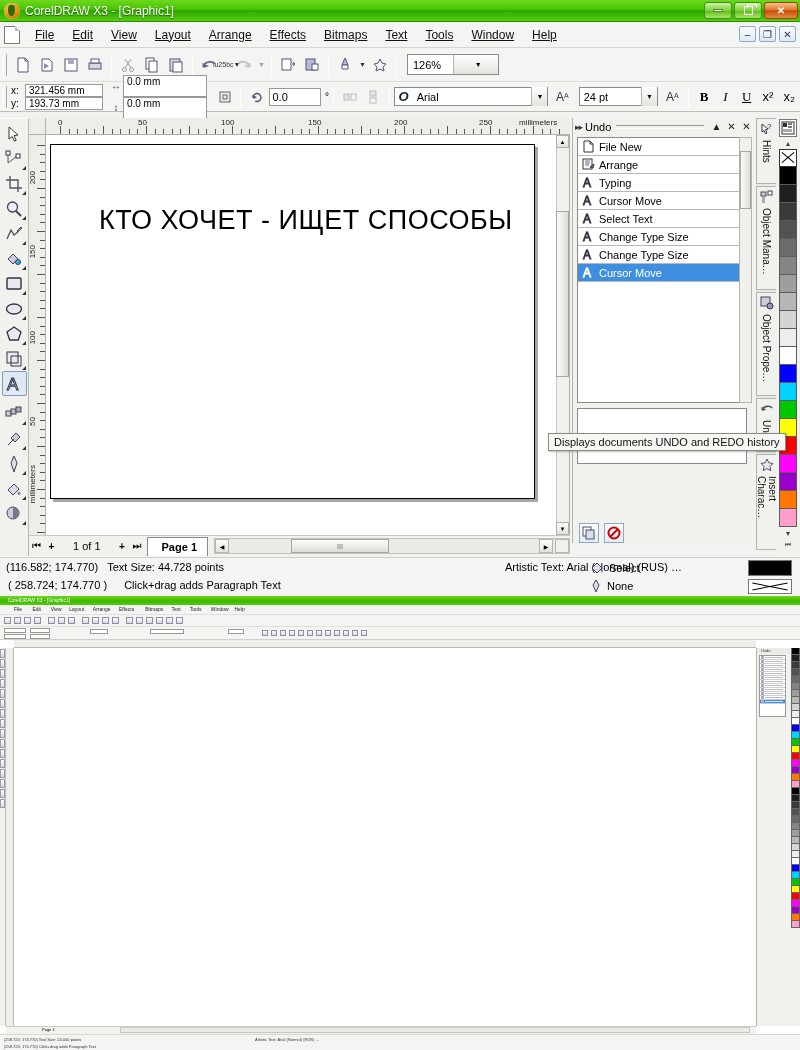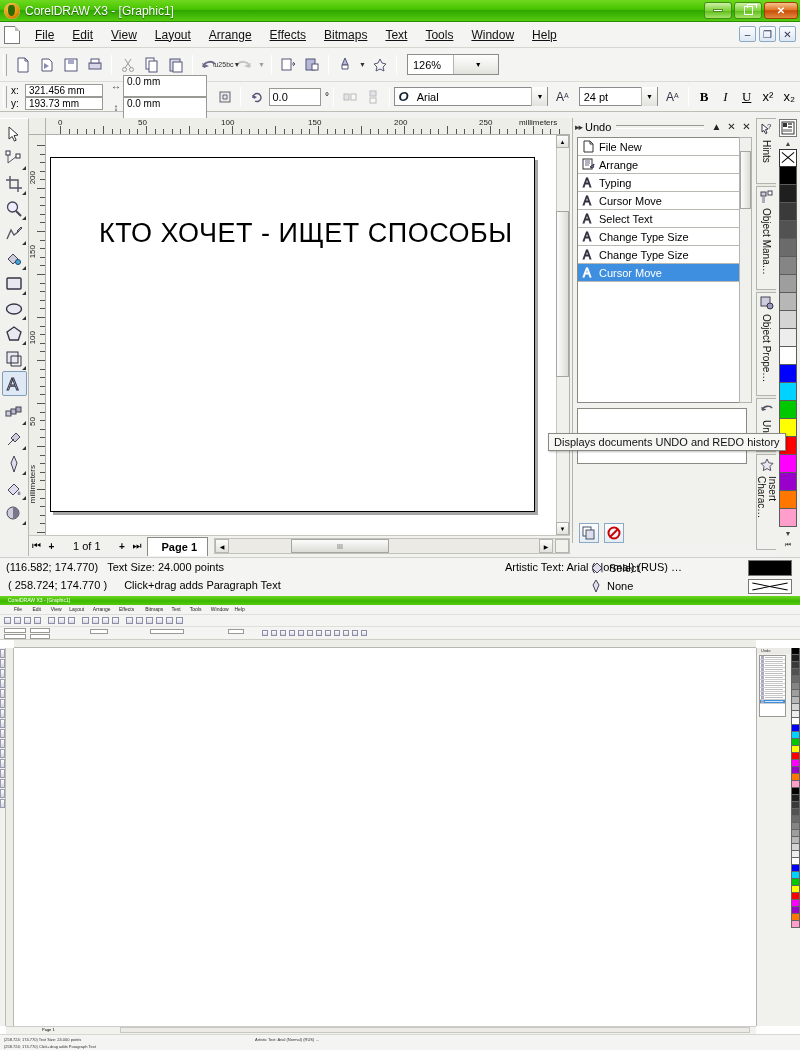--- a/index.html
+++ b/index.html
@@ -145,21 +145,20 @@
 
   
   .canvas-area {
     position:absolute; left:46px; top:135px; width:524px; height:400px;
     background:#fff; border-right:1px solid #b0b0aa; overflow:hidden;
   }
   .page-rect {
     position:absolute; left:4px; top:9px; width:485px; height:355px;
     background:#fff; border:1px solid #000;
     box-shadow:3px 3px 0 rgba(0,0,0,.35);
-    margin-top:13px;
   }
   .artistic-text {
     position:absolute; left:48px; top:60px;
     font-size:27px; letter-spacing:.5px; color:#000; white-space:nowrap;
     font-family:"Liberation Sans", sans-serif;
   }
   .vscroll-canvas { position:absolute; right:0; top:0; width:13px; height:400px; background:#f0f0ec; border-left:1px solid #c6c6c0; }
   .vscroll-thumb { position:absolute; right:0; top:76px; width:13px; height:166px; background:linear-gradient(to right,#fcfcfc,#dcdcd6); border:1px solid #a6a6a0; }
   .sc-arrow { position:absolute; right:0; width:13px; height:13px; background:linear-gradient(to bottom,#fcfcfc,#e2e2dc); border:1px solid #b0b0aa; display:flex;align-items:center;justify-content:center;font-size:6px;}
 
@@ -934,21 +933,21 @@
       </div>
     <div class="pal-arrow">▼</div>
     <div class="pal-arrow">⏮</div>
   </div>
 
   <div class="tooltip">Displays documents UNDO and REDO history</div>
 
   <div class="statusbar">
     <div class="sb-l1">
       <span>(116.582; 174.770)</span>
-      <span style="margin-left:6px">Text Size: 24.000 points</span>
+      <span style="margin-left:6px">Text Size: 44.728 points</span>
     </div>
     <div class="sb-l2">
       <span>( 258.724; 174.770 )</span>
       <span style="margin-left:14px">Click+drag adds Paragraph Text</span>
     </div>
     <div class="sb-r1">Artistic Text: Arial (Normal) (RUS) …</div>
     <div class="sb-fill">
       <svg width="14" height="13" viewBox="0 0 14 13">
           <path d="M2 7l5-5 5 5-5 5z" fill="#dde" stroke="#445"></path>
           <path d="M12 8c1.6 1.6 1.6 3.5 0 3.5s-1.6-1.9 0-3.5z" fill="#99a"></path>

